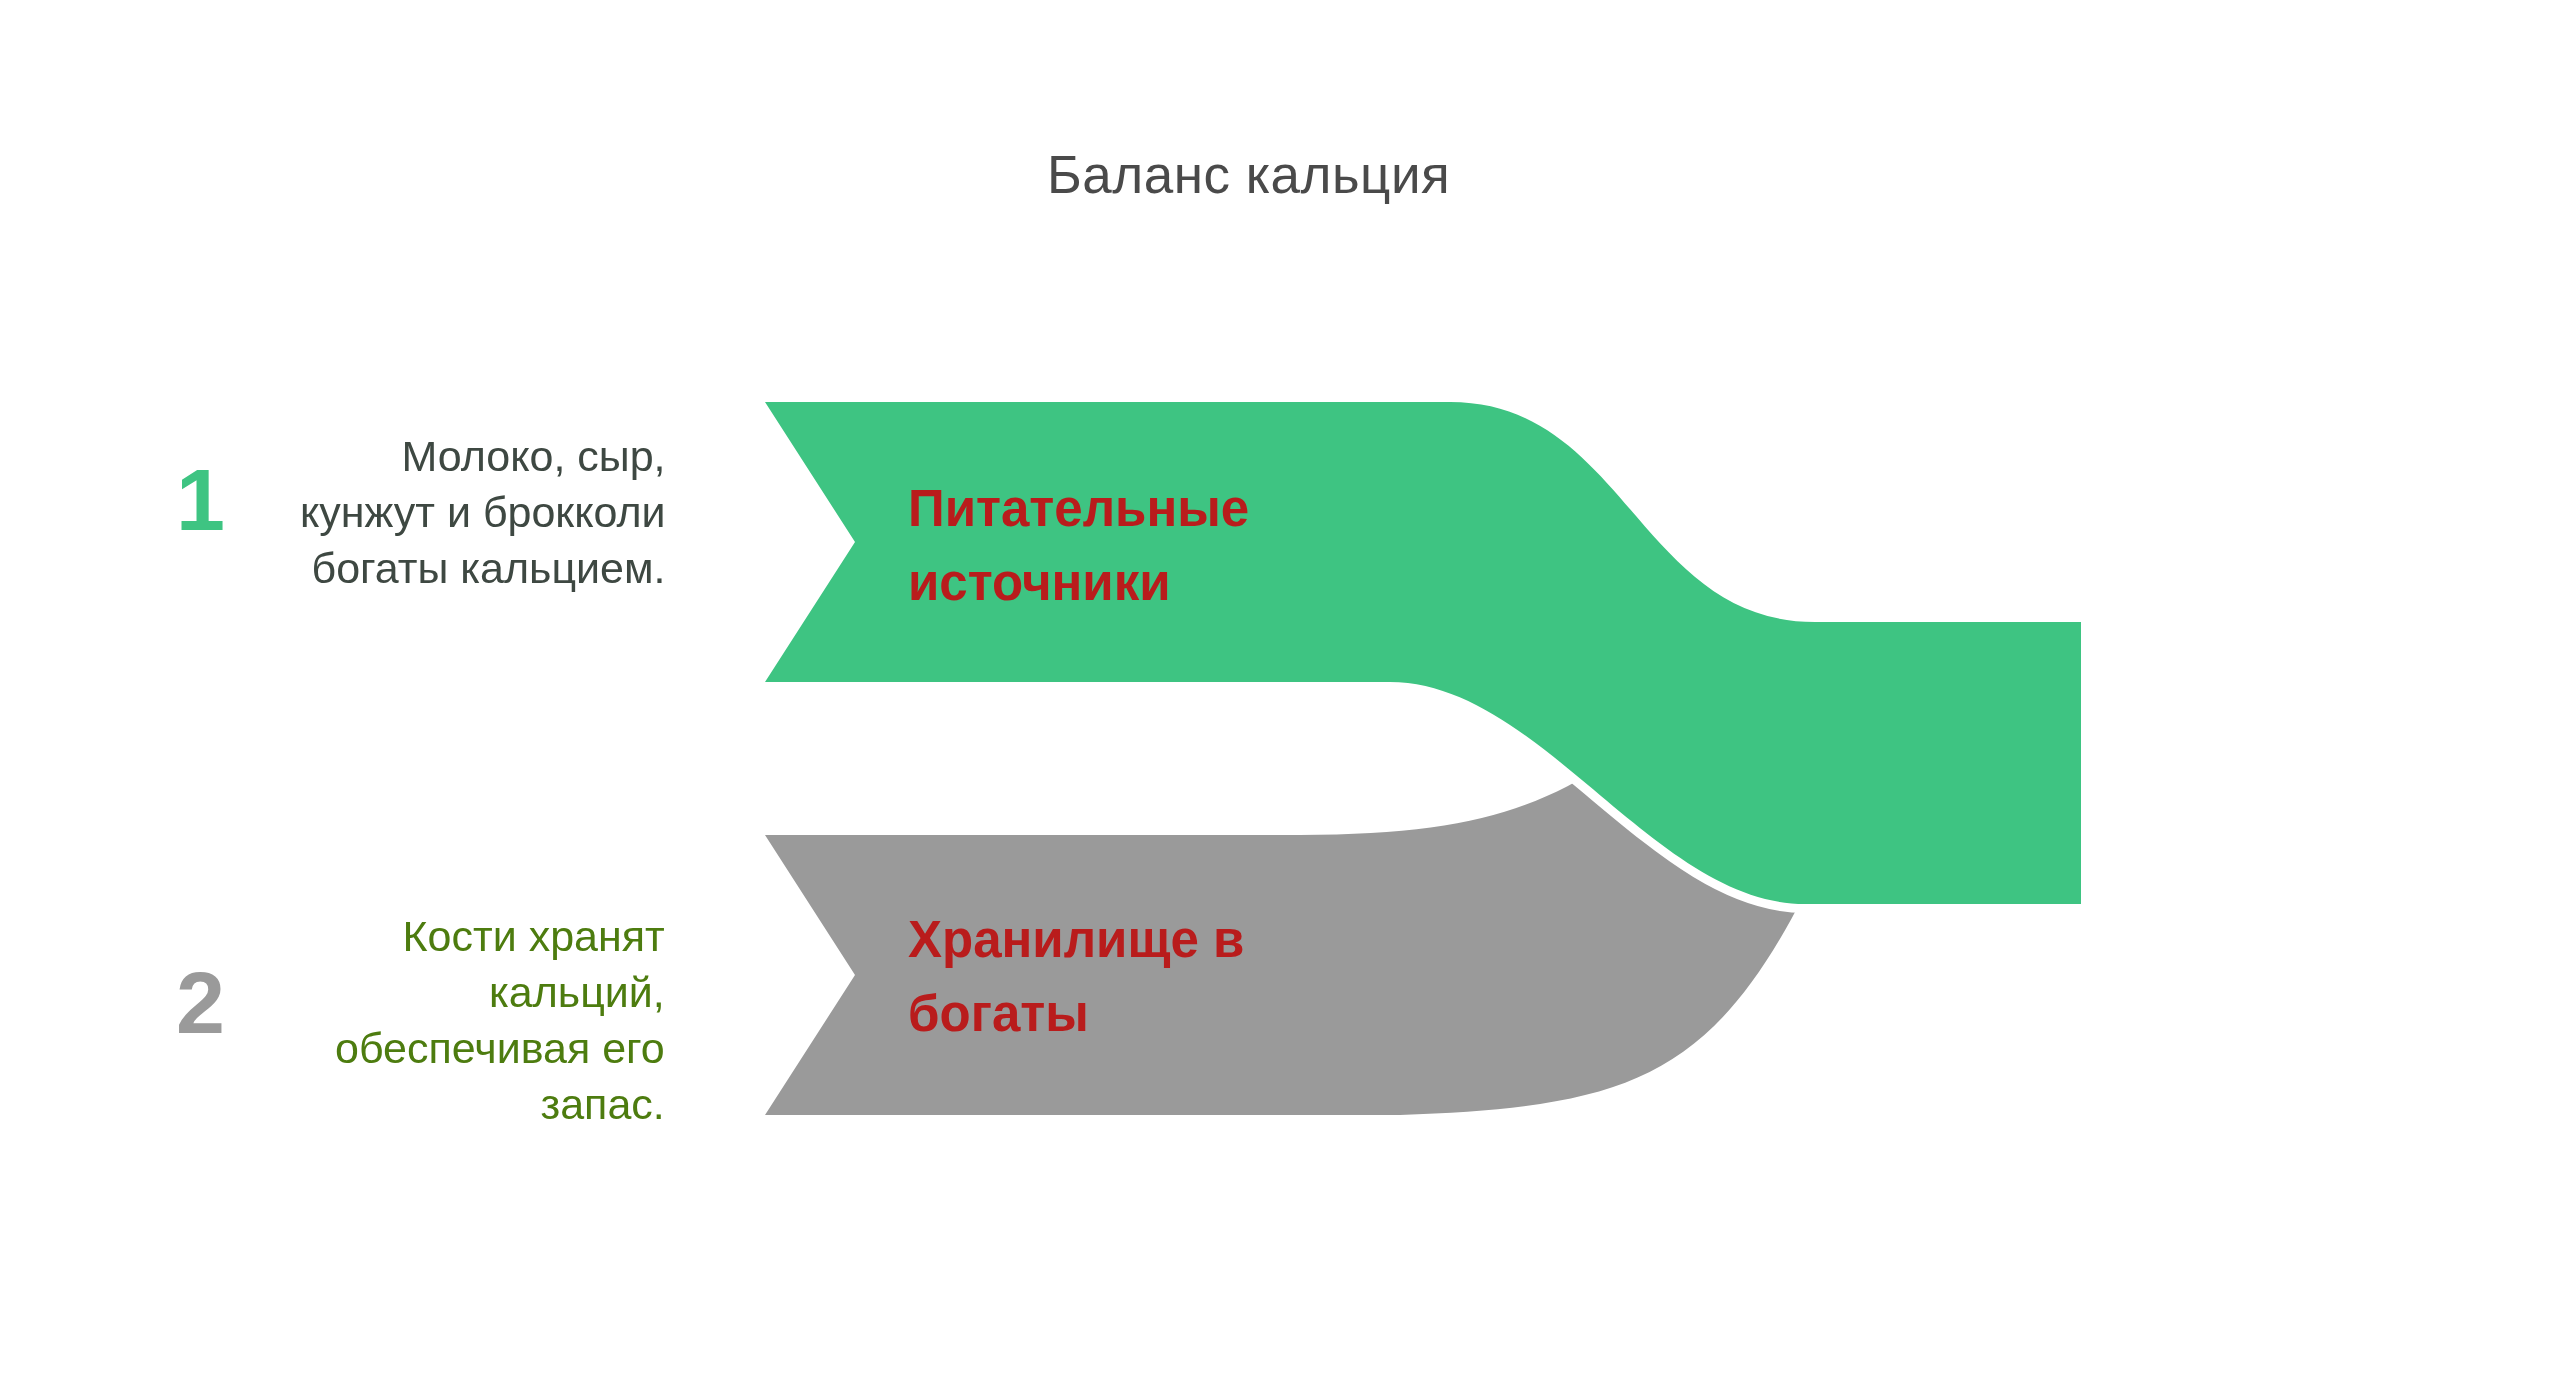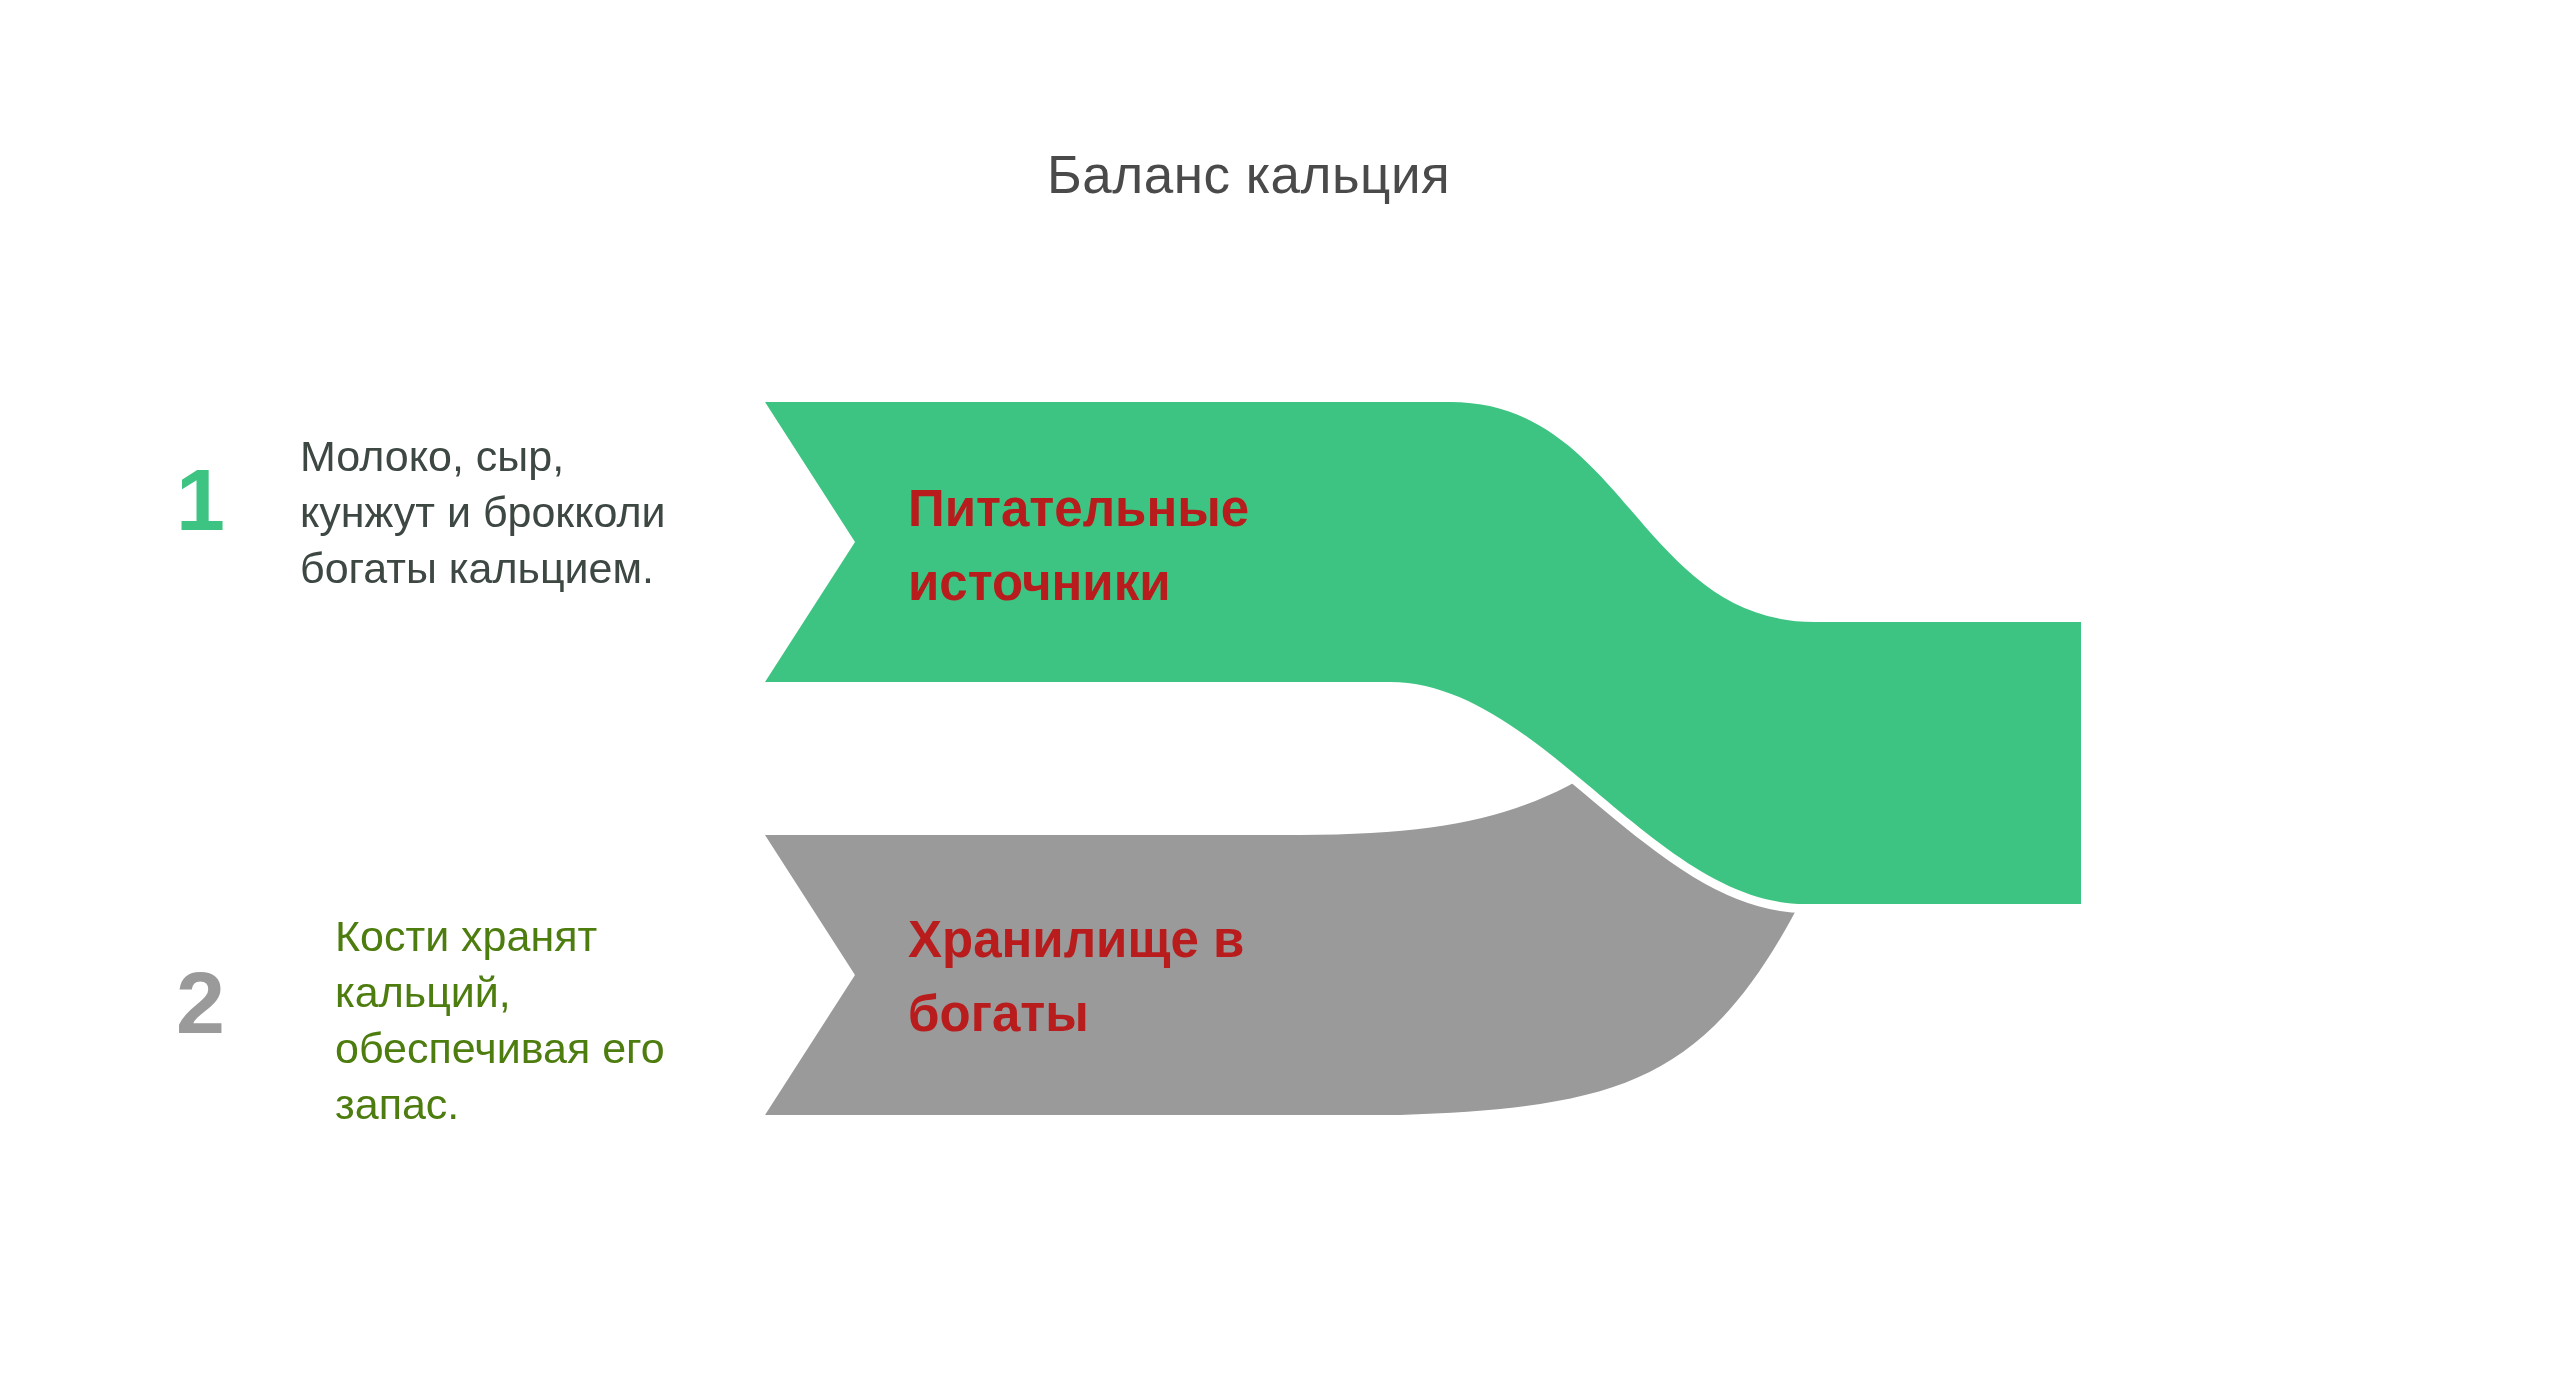--- a/index.html
+++ b/index.html
@@ -40,20 +40,21 @@
     font-size: 88px;
     line-height: 88px;
     left: 176px;
   }
   .step-number.n1 { top: 456px; color: #3ec482; }
   .step-number.n2 { top: 959px; color: #9a9a9a; }
   .step-desc {
     font-size: 43px;
     line-height: 56px;
     font-weight: 400;
+    text-align: right;
   }
   .step-desc.d1 { left: 300px; top: 428px; color: #3e4842; }
   .step-desc.d2 { left: 335px; top: 908px; color: #4d7c0f; }
   .band-label {
     font-size: 51px;
     line-height: 74px;
     font-weight: 700;
     color: #b91c1c;
   }
   .band-label.b1 { left: 908px; top: 472px; }

